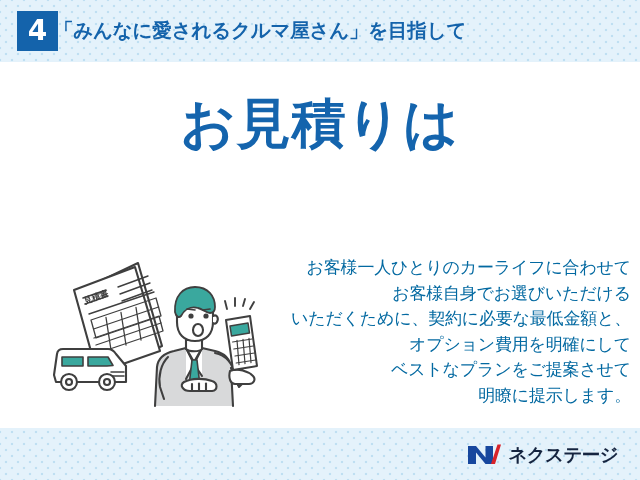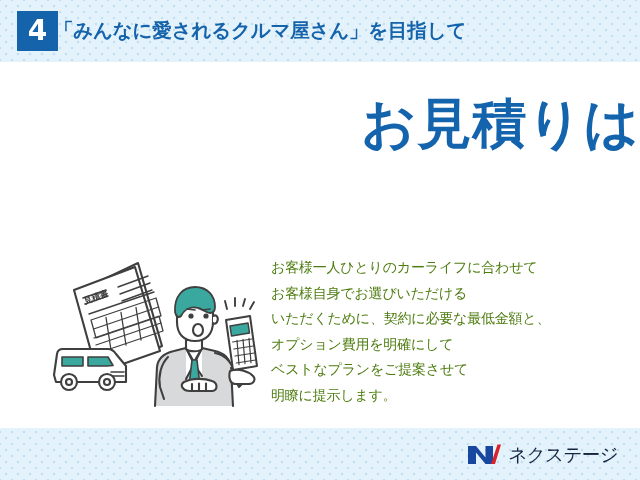--- a/index.html
+++ b/index.html
@@ -71,21 +71,21 @@
     height: 366px;
     background: #ffffff;
   }
 
   
   #headline {
     position: absolute;
     left: 0;
     top: 30px;
     width: 640px;
-    text-align: right;
+    text-align: center;
     color: #1464ad;
     font-weight: bold;
     letter-spacing: 1px;
   }
   .headline-line {
     display: block;
     white-space: nowrap;
   }
   #headline-line-1 {
     font-size: 54px;
@@ -95,24 +95,25 @@
     font-size: 54px;
     line-height: 66px;
   }
 
   
   #body-text {
     position: absolute;
     left: 271px;
     top: 193px;
     width: 360px;
-    color: #4d7c0f;
-    font-size: 14px;
+    color: #0369a1;
+    font-size: 17px;
     line-height: 25.6px;
     letter-spacing: -0.2px;
+    text-align: right;
   }
   #body-text .body-line {
     display: block;
     white-space: nowrap;
   }
 
   
   #illustration {
     position: absolute;
     left: 34px;
@@ -135,21 +136,21 @@
     right: 22px;
     top: 13px;
     height: 26px;
     display: flex;
     align-items: center;
   }
   #logo-mark { display: block; }
   #logo-text {
     margin-left: 7px;
     font-size: 18.5px;
-    font-weight: normal;
+    font-weight: bold;
     color: #15243f;
     letter-spacing: -0.6px;
     white-space: nowrap;
   }
 </style>
 </head>
 <body>
 
 <div id="page">
 

